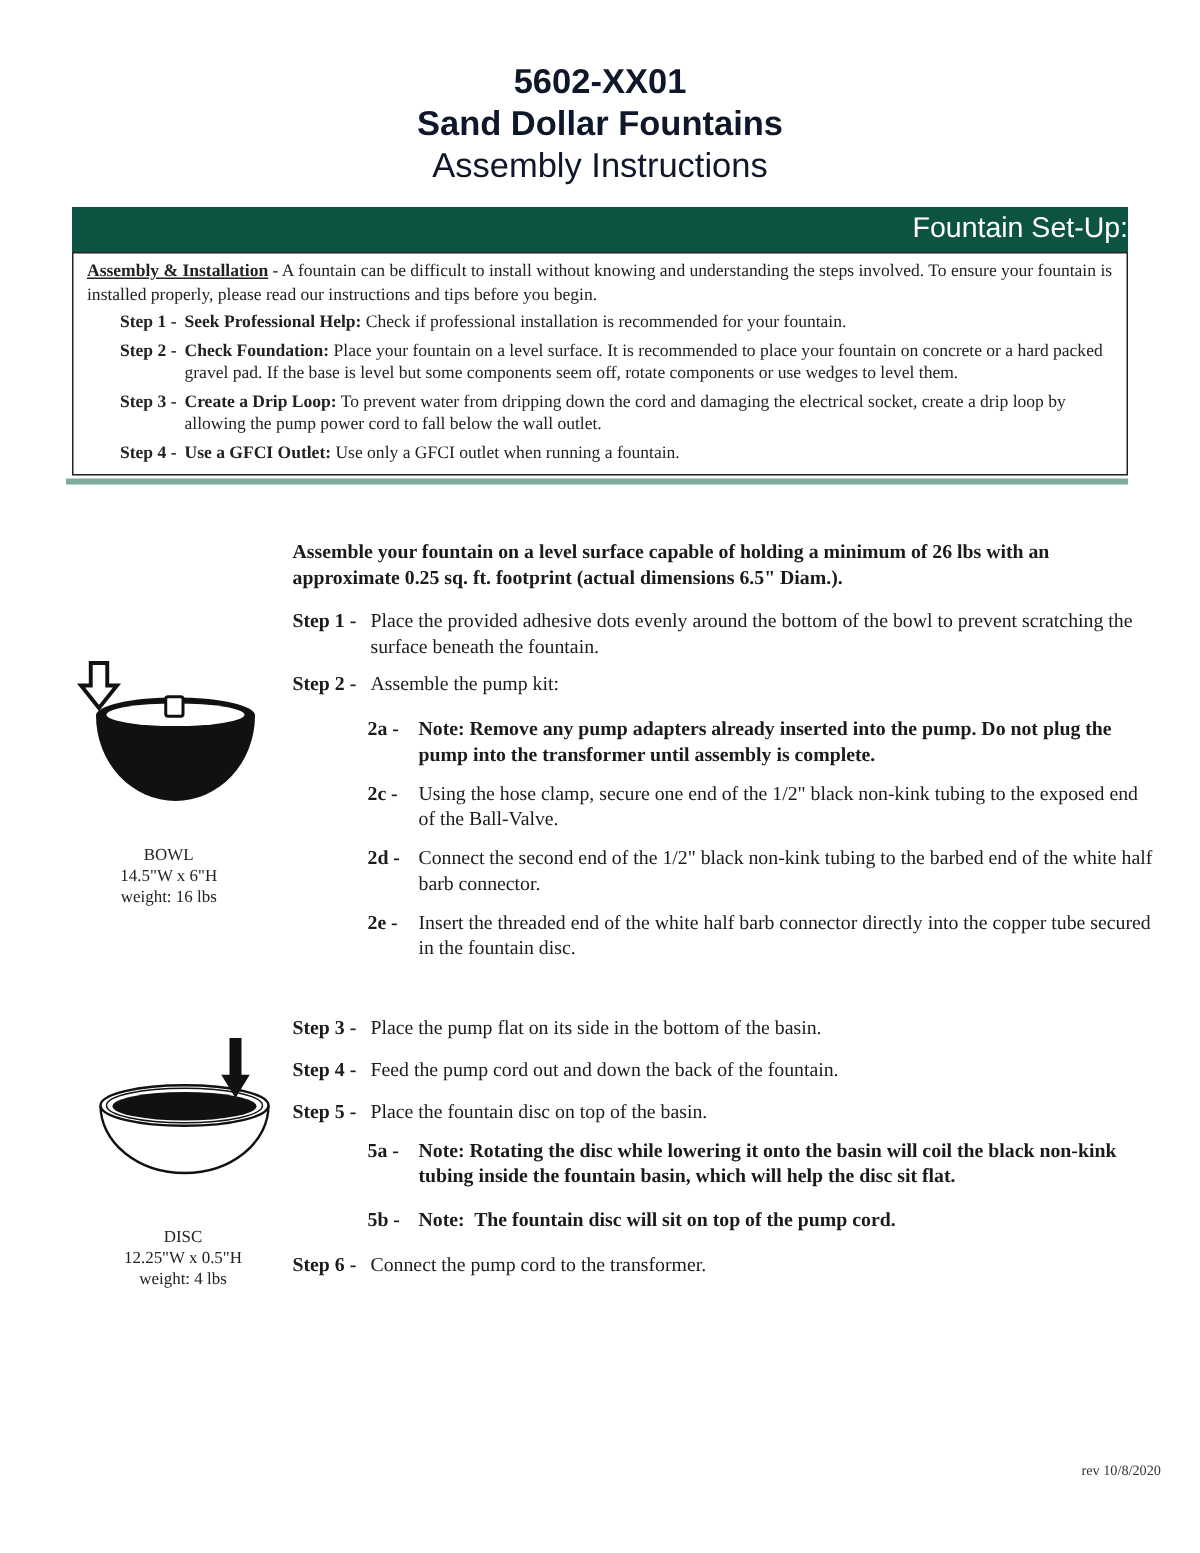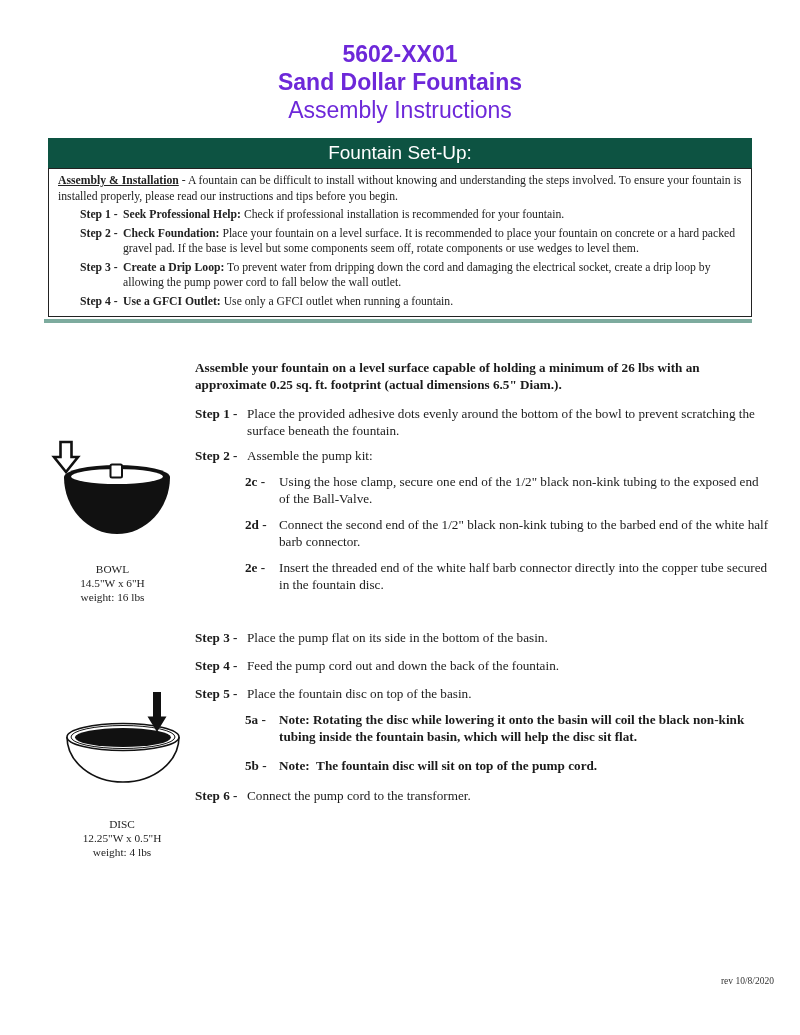--- a/index.html
+++ b/index.html
@@ -2,24 +2,24 @@
 <html><head>
 <meta charset="utf-8">
 <style>
   html,body{margin:0;padding:0;background:#fff;}
   .page{
     position:relative;width:800px;height:1035px;background:#fff;overflow:hidden;
     font-family:"Liberation Serif", serif;color:#1b1b1b;box-sizing:border-box;
   }
   
   .header{padding-top:40px;text-align:center;font-family:"Liberation Sans", sans-serif;
-    font-size:23px;line-height:28px;color:#6d28d9;}
+    font-size:23px;line-height:28px;color:#0f172a;}
   .header .hb{font-weight:bold;}
   
-  .banner{margin:14px 48px 0 48px;height:30px;line-height:30px;text-align:center;
+  .banner{margin:14px 48px 0 48px;height:30px;line-height:30px;text-align:right;
     font-family:"Liberation Sans", sans-serif;font-size:19px;color:#fff;}
   
   .setup-box{margin:0 48px;border:1.6px solid #222;padding:4px 9px 7px 9px;
     font-size:11.7px;line-height:15.5px;color:#222;}
   .setup-box .intro{margin:0;}
   .u-b{font-weight:bold;text-decoration:underline;}
   .b{font-weight:bold;text-align:center;}
   .bstep{display:flex;margin-left:22px;margin-top:3px;}
   .bstep .blbl{flex:0 0 43px;font-weight:bold;white-space:nowrap;}
   .bstep .btxt{flex:1;}
@@ -84,20 +84,24 @@
     <p class="intro-p">Assemble your fountain on a level surface capable of holding a minimum of 26 lbs with an approximate 0.25 sq. ft. footprint (actual dimensions 6.5" Diam.).</p>
 
     <div class="item" style="margin-top:12px">
       <span class="lbl">Step 1 -</span>
       <span class="txt">Place the provided adhesive dots evenly around the bottom of the bowl to prevent scratching the surface beneath the fountain.</span>
     </div>
     <div class="item" style="margin-top:8px">
       <span class="lbl">Step 2 -</span>
       <span class="txt">Assemble the pump kit:</span>
     </div>
+    <div class="item sub bold" style="margin-top:13px">
+      <span class="lbl">2a -</span>
+      <span class="txt">Note: Remove any pump adapters already inserted into the pump. Do not plug the pump into the transformer until assembly is complete.</span>
+    </div>
     <div class="item sub" style="margin-top:9px">
       <span class="lbl">2c -</span>
       <span class="txt">Using the hose clamp, secure one end of the 1/2" black non-kink tubing to the exposed end of the Ball-Valve.</span>
     </div>
     <div class="item sub" style="margin-top:9px">
       <span class="lbl">2d -</span>
       <span class="txt">Connect the second end of the 1/2" black non-kink tubing to the barbed end of the white half barb connector.</span>
     </div>
     <div class="item sub" style="margin-top:9px">
       <span class="lbl">2e -</span>

